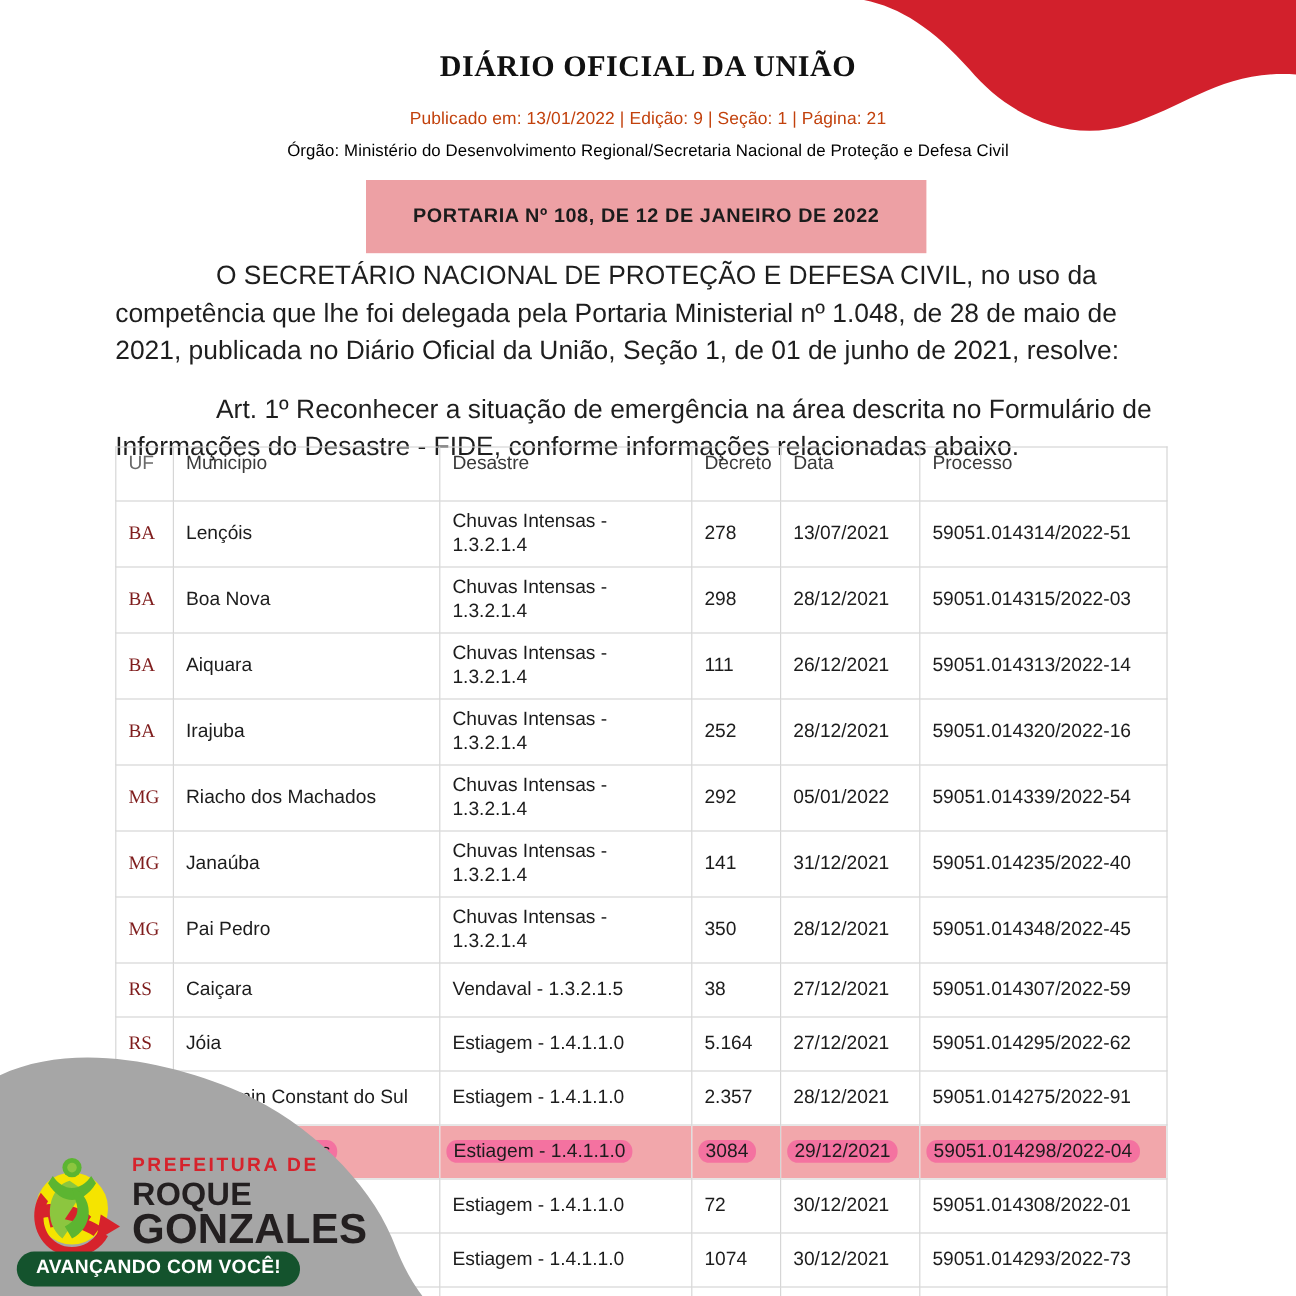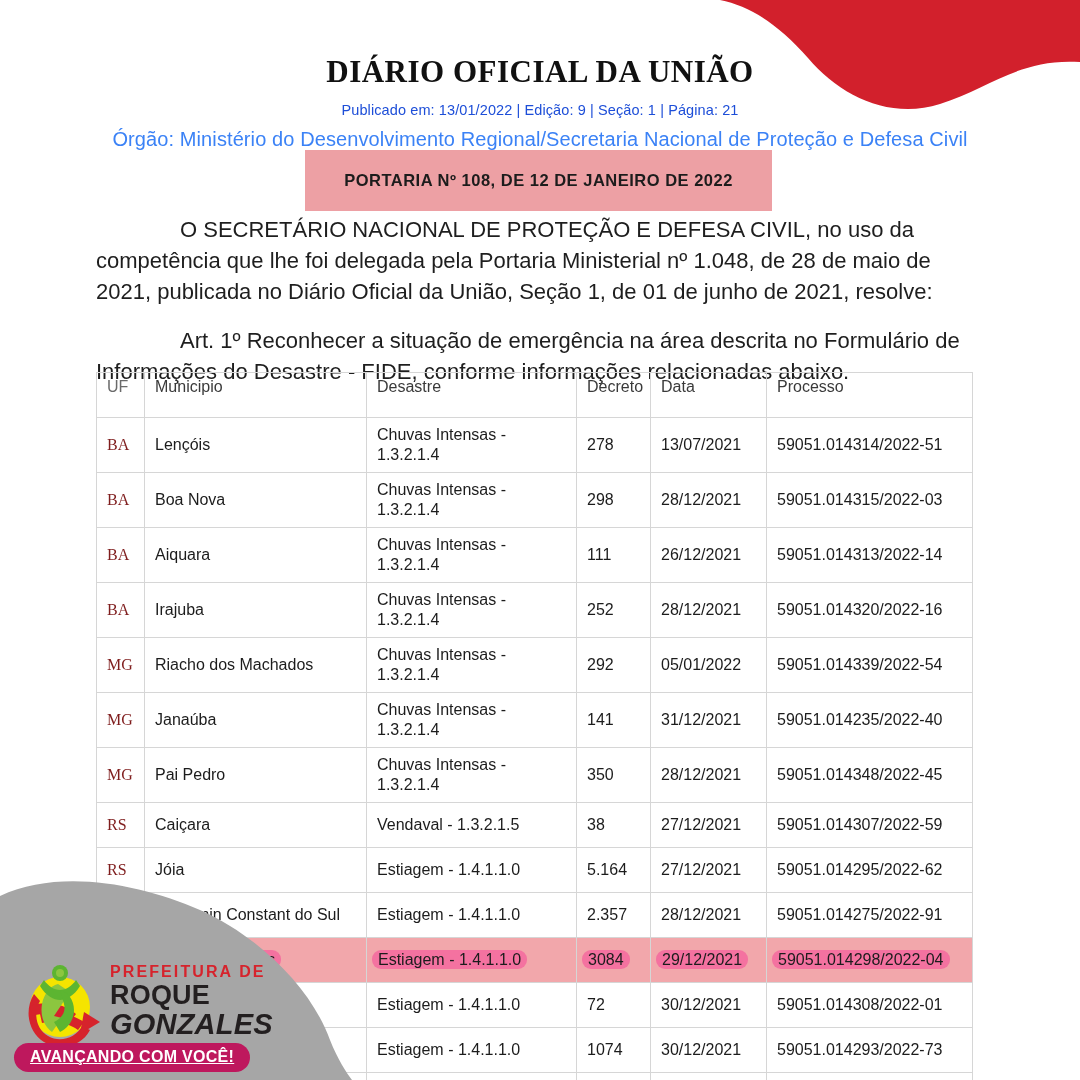--- a/index.html
+++ b/index.html
@@ -31,34 +31,34 @@
   .masthead {
     position: absolute;
     top: 42px;
     left: 0;
     width: 1080px;
     text-align: center;
   }
   .doc-title {
     font-family: "Liberation Serif", serif;
     font-weight: bold;
-    font-size: 31px;
+    font-size: 25px;
     letter-spacing: 0.5px;
     color: #111111;
-    margin: 12px;
+    margin: 0;
   }
   .doc-meta {
     font-size: 14.5px;
-    color: #1d4ed8;
-    margin-top: 8px;
+    color: #c2410c;
+    margin-top: 21px;
     letter-spacing: 0.1px;
   }
   .doc-organ {
-    font-size: 20px;
-    color: #3b82f6;
+    font-size: 14px;
+    color: #000000;
     margin-top: 10px;
     letter-spacing: 0.1px;
   }
 
   
   .portaria-banner {
     position: absolute;
     top: 150px;
     left: 305px;
     width: 467px;
@@ -179,40 +179,38 @@
     line-height: 19px;
   }
   .logo-roque {
     font-size: 27px;
     font-weight: bold;
     letter-spacing: 0.2px;
     color: #231f20;
     line-height: 29px;
   }
   .logo-gonzales {
-    font-size: 29px;
+    font-size: 35px;
     font-weight: bold;
     letter-spacing: 0.2px;
     color: #231f20;
     line-height: 29px;
-    font-style: italic;
   }
   .logo-slogan {
     position: absolute;
     left: 0;
     bottom: -2px;
-    background: #be185d;
+    background: #14532d;
     color: #ffffff;
     font-size: 16px;
     font-weight: bold;
     letter-spacing: 0.3px;
     padding: 5px 16px 6px 16px;
     border-radius: 18px;
     white-space: nowrap;
-    text-decoration: underline;
   }
 </style>
 </head>
 <body>
 
 <div id="page">
 
   <svg class="red-swoosh" viewBox="0 0 390 115" preserveAspectRatio="none">
     <path d="M 30 0 L 390 0 L 390 62 C 330 58 300 88 250 104 C 200 120 150 96 118 58 C 88 24 60 6 30 0 Z" fill="#d2202c"></path>
   </svg>

